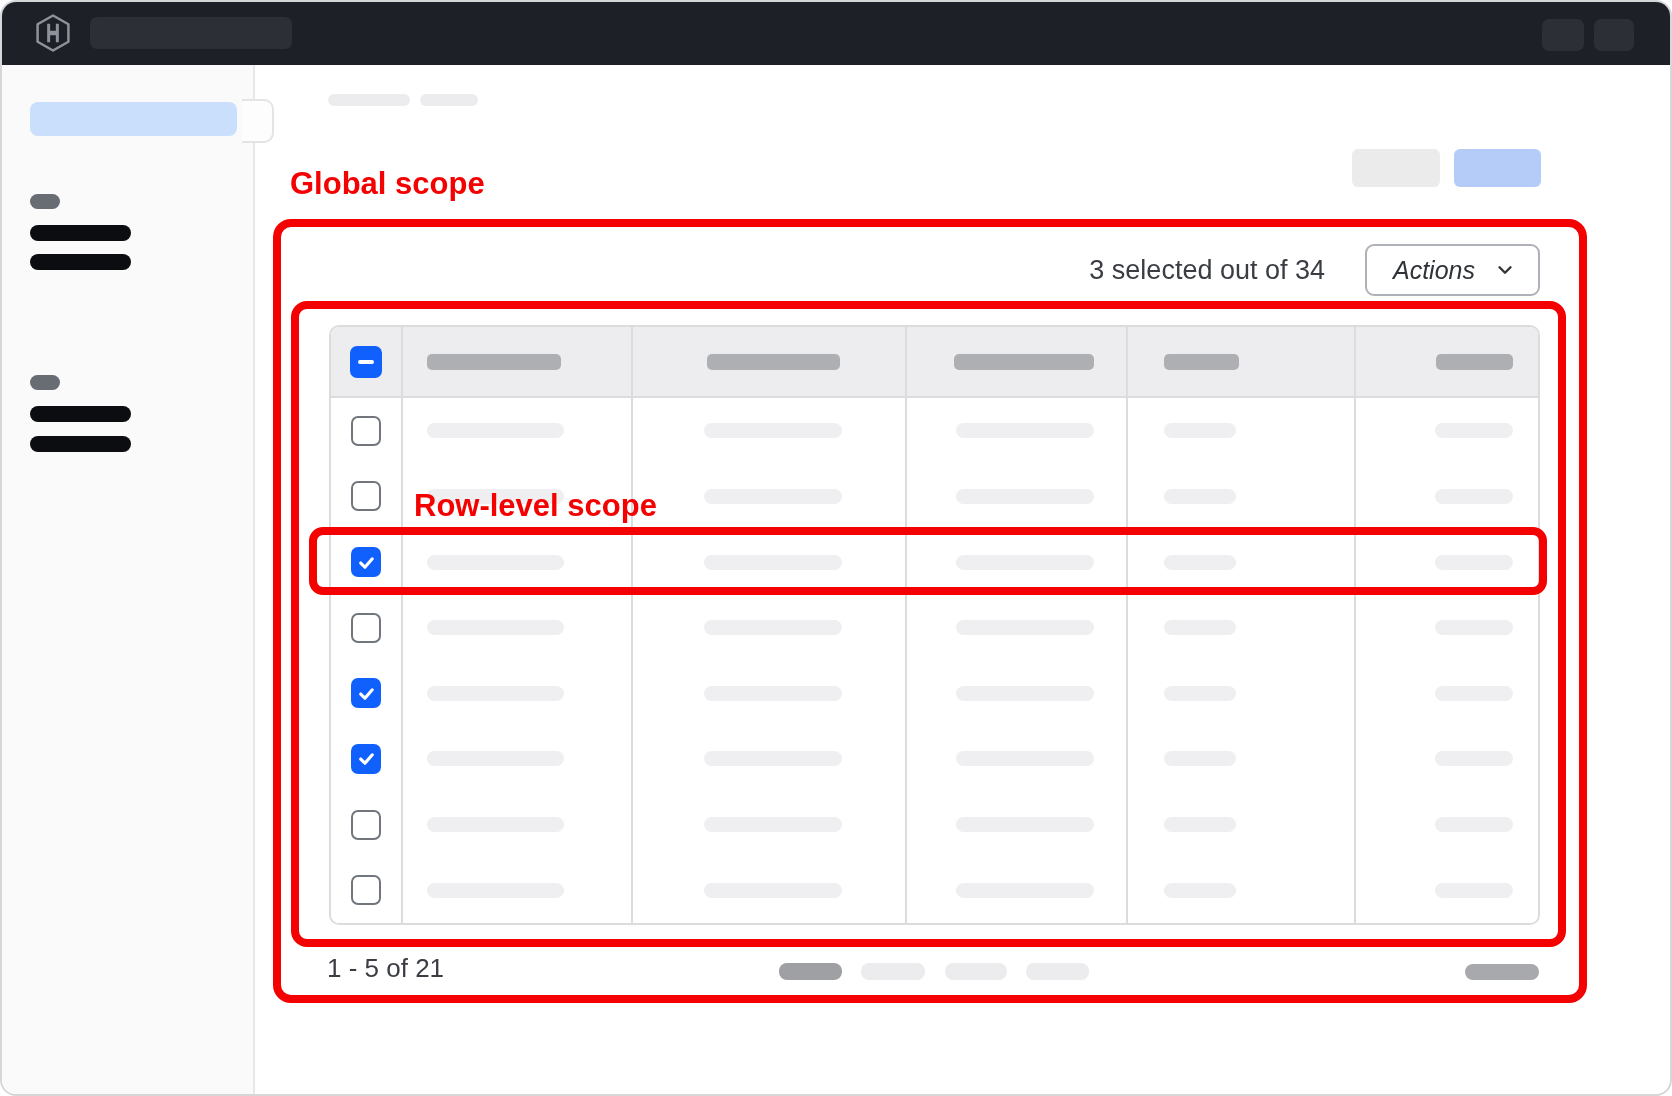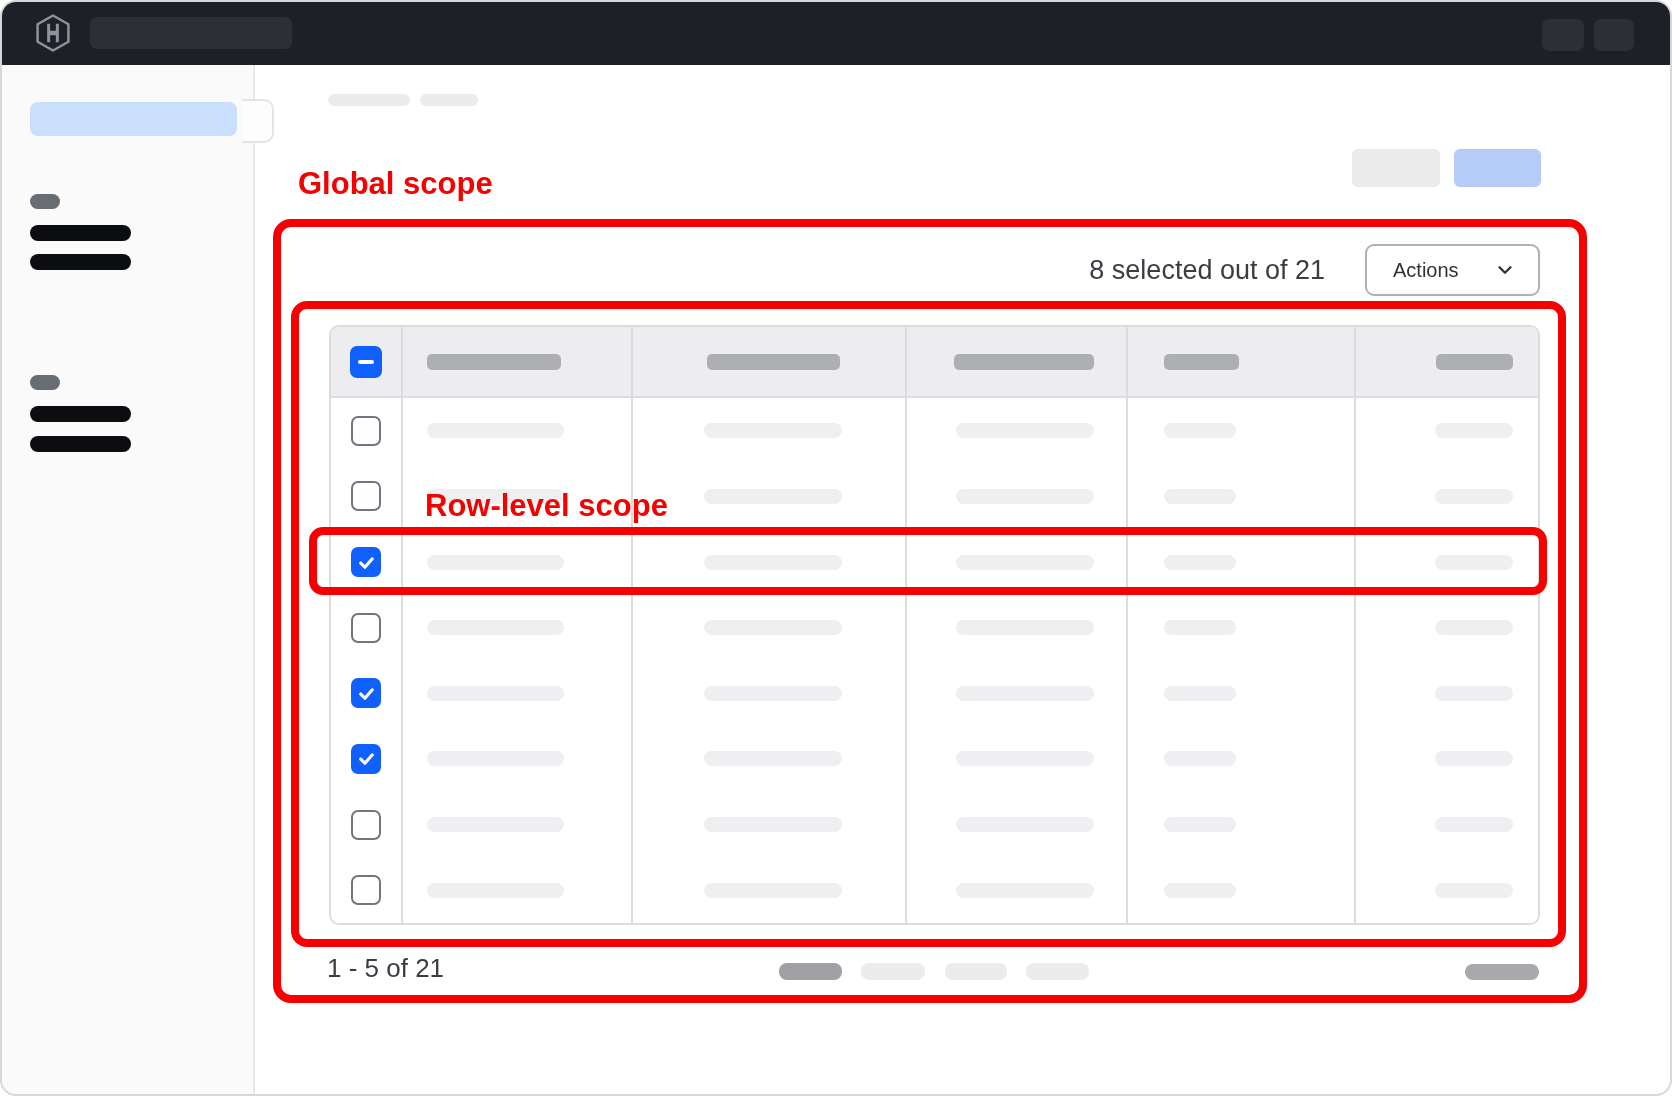--- a/index.html
+++ b/index.html
@@ -31,21 +31,21 @@
   .crumb{position:absolute;top:92px;height:12px;background:#ECECEE;border-radius:6px;}
   .crumb1{left:326px;width:82px;} .crumb2{left:418px;width:58px;}
   .btn-skel{position:absolute;top:147px;height:38px;border-radius:6px;}
   .btn-skel-gray{left:1350px;width:88px;background:#EBEBEC;}
   .btn-skel-blue{left:1452px;width:87px;background:#B5CBF8;}
   
   .sel-summary{position:absolute;top:253px;right:345px;font-size:27px;color:#3A3D43;white-space:nowrap;}
   .actions-btn{position:absolute;left:1363px;top:242px;width:175px;height:52px;background:#fff;
     border:2px solid #AEB1B7;border-radius:9px;display:flex;align-items:center;justify-content:space-between;
     padding:0 22px 0 26px;cursor:pointer;}
-  .actions-btn span{font-size:20px;font-weight:500;color:#2F3238;}
+  .actions-btn span{font-size:25px;font-weight:500;color:#2F3238;font-style:italic;}
   .actions-btn svg{width:22px;height:22px;}
   
   .table{position:absolute;left:327px;top:323px;width:1211px;height:600px;background:#fff;
     border:2px solid #DBDCDE;border-radius:10px;overflow:hidden;}
   .thead{position:absolute;left:0;top:0;right:0;height:71px;background:#EDEDEF;border-bottom:2px solid #DBDCDE;
     display:grid;grid-template-columns:72px 230px 274px 221px 228px 1fr;}
   .tbody{position:absolute;left:0;top:71px;right:0;bottom:0;display:flex;flex-direction:column;}
   .trow{flex:1;display:grid;grid-template-columns:72px 230px 274px 221px 228px 1fr;background:#fff;}
   .cell{display:flex;align-items:center;}
   .thead>.cell:not(:last-child),.trow>.cell:not(:last-child){border-right:2px solid #DBDCDE;}
@@ -78,23 +78,23 @@
   .pg-p2{left:859px;width:64px;background:#ECECEE;}
   .pg-p3{left:943px;width:62px;background:#ECECEE;}
   .pg-p4{left:1024px;width:63px;background:#ECECEE;}
   .pg-p5{left:1463px;top:962px;width:74px;height:16px;background:#A8A9AD;}
   
   .redbox{position:absolute;border:8px solid var(--red);pointer-events:none;z-index:20;}
   .global-box{left:271px;top:217px;width:1314px;height:784px;border-radius:18px;}
   .page-box{left:289px;top:299px;width:1275px;height:646px;border-radius:16px;}
   .row-box{left:307px;top:525px;width:1238px;height:68px;border-radius:14px;}
   .red-label{position:absolute;font-size:31px;font-weight:700;color:var(--red);z-index:21;white-space:nowrap;}
-  .lbl-global{left:288px;top:164px;margin-left:8px;}
+  .lbl-global{left:288px;top:164px;}
   .lbl-page{left:293px;top:243px;}
-  .lbl-row{left:423px;top:486px;}
+  .lbl-row{left:412px;top:486px;}
 </style>
 </head>
 <body>
 
 <div class="frame">
 
   <div class="topbar">
     <svg class="logo" viewBox="0 0 48 48">
       <path d="M24 3 L42.5 13.5 V34.5 L24 45 L5.5 34.5 V13.5 Z" fill="none" stroke="#8F929A" stroke-width="3" stroke-linejoin="round"></path>
       <path d="M17 13 h3.6 v8.2 h6.8 V13 H31 v22 h-3.6 v-8.2 h-6.8 V35 H17 Z" fill="#8F929A"></path>
@@ -112,21 +112,21 @@
   <div class="sb-bar sb-bar1b"></div>
   <div class="sb-pill sb-pill2"></div>
   <div class="sb-bar sb-bar2a"></div>
   <div class="sb-bar sb-bar2b"></div>
 
   <div class="crumb crumb1"></div>
   <div class="crumb crumb2"></div>
   <div class="btn-skel btn-skel-gray"></div>
   <div class="btn-skel btn-skel-blue"></div>
 
-  <div class="sel-summary">8 selected out of 21</div>
+  <div class="sel-summary">3 selected out of 34</div>
   <div class="actions-btn">
     <span>Actions</span>
     <svg viewBox="0 0 20 20">
       <path d="M5 7.5 L10 12.5 L15 7.5" fill="none" stroke="#33353B" stroke-width="2.2" stroke-linecap="round" stroke-linejoin="round"></path>
     </svg>
   </div>
 
   <div class="table">
     <div class="thead">
       <div class="cell cb-cell">

